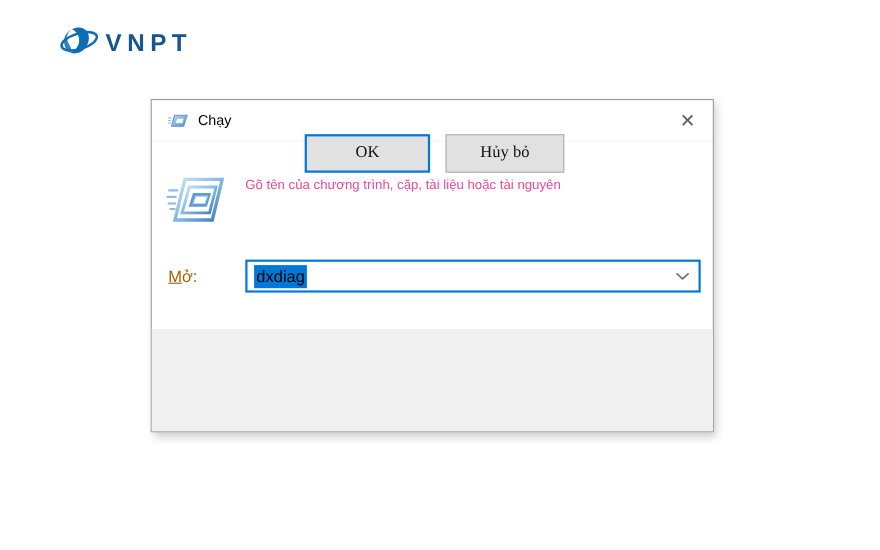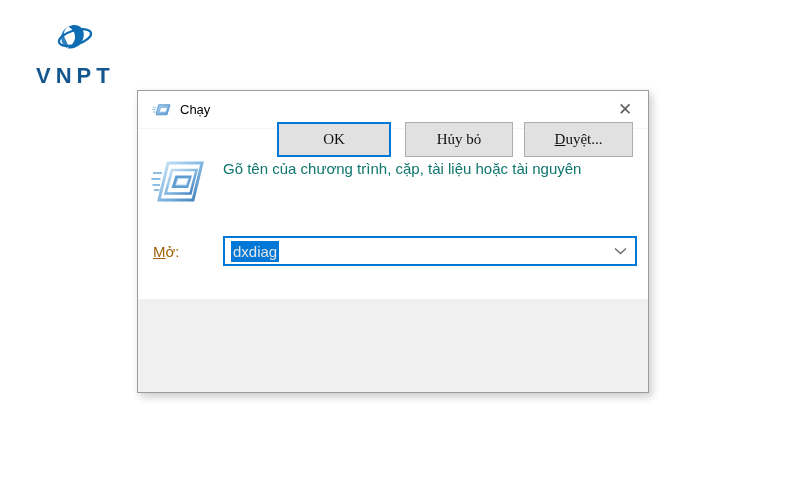--- a/index.html
+++ b/index.html
@@ -7,22 +7,22 @@
   .page {
     position: relative;
     width: 800px; height: 500px;
     background: #ffffff;
     font-family: "Liberation Sans", sans-serif;
     overflow: hidden;
   }
 
   
   .logo {
-    position: absolute; left: 36px; top: 20px;
-    display: flex; align-items: center; gap: 5px; flex-direction: column;
+    position: absolute; left: 53px; top: 20px;
+    display: flex; align-items: center; gap: 5px;
   }
   .logo-text {
     color: #14568f; font-size: 22px; font-weight: bold;
     letter-spacing: 5px;
   }
 
   
   .dialog {
     position: absolute; left: 137px; top: 90px;
     width: 512px; height: 303px;
@@ -44,39 +44,39 @@
     display: flex; align-items: center; justify-content: center;
     color: #5f5f5f; font-size: 17px; line-height: 1;
     cursor: default; background: transparent; border: none;
     font-family: "Liberation Sans", sans-serif;
   }
 
   .content { position: relative; height: 172px; }
   .big-icon { position: absolute; left: 12px; top: 28px; }
   .message {
     position: absolute; left: 85px; top: 26px;
-    font-size: 15px; color: #0f766e; line-height: 27px;
+    font-size: 12px; color: #ec4899; line-height: 27px;
     white-space: nowrap;
   }
   .open-label {
     position: absolute; left: 15px; top: 114px;
     font-size: 15px; color: #a16207;
   }
   .open-label .ak { text-decoration: underline; }
   .combobox {
     position: absolute; left: 85px; top: 107px;
     width: 414px; height: 30px;
     background: #ffffff;
     border: 2px solid #0078d7;
     display: flex; align-items: center;
     padding-left: 6px;
     font-size: 15px; color: #1f1f1f;
   }
   .combobox .selected-text {
-    background: #0078d7; color: #e5e5e5;
+    background: #0078d7; color: #000000;
     padding: 2px 2px;
   }
   .combo-drop {
     position: absolute; right: 0; top: 0;
     width: 30px; height: 26px;
     display: flex; align-items: center; justify-content: center;
     background: transparent; border: none; cursor: default;
   }
 
   
@@ -170,16 +170,15 @@
               <path d="M1 1.5 L6.5 6.5 L12 1.5" fill="none" stroke="#6d6d6d" stroke-width="1.4"></path>
             </svg>
           </span>
         </button>
       </div>
     </div>
 
     <div class="footer"></div>
     <button class="btn default btn-ok">OK</button>
     <button class="btn btn-cancel">Hủy bỏ</button>
-    <button class="btn btn-browse"><span class="ak">D</span><span>uyệt...</span></button>
 
   </div>
 </div>
 
 </body></html>

